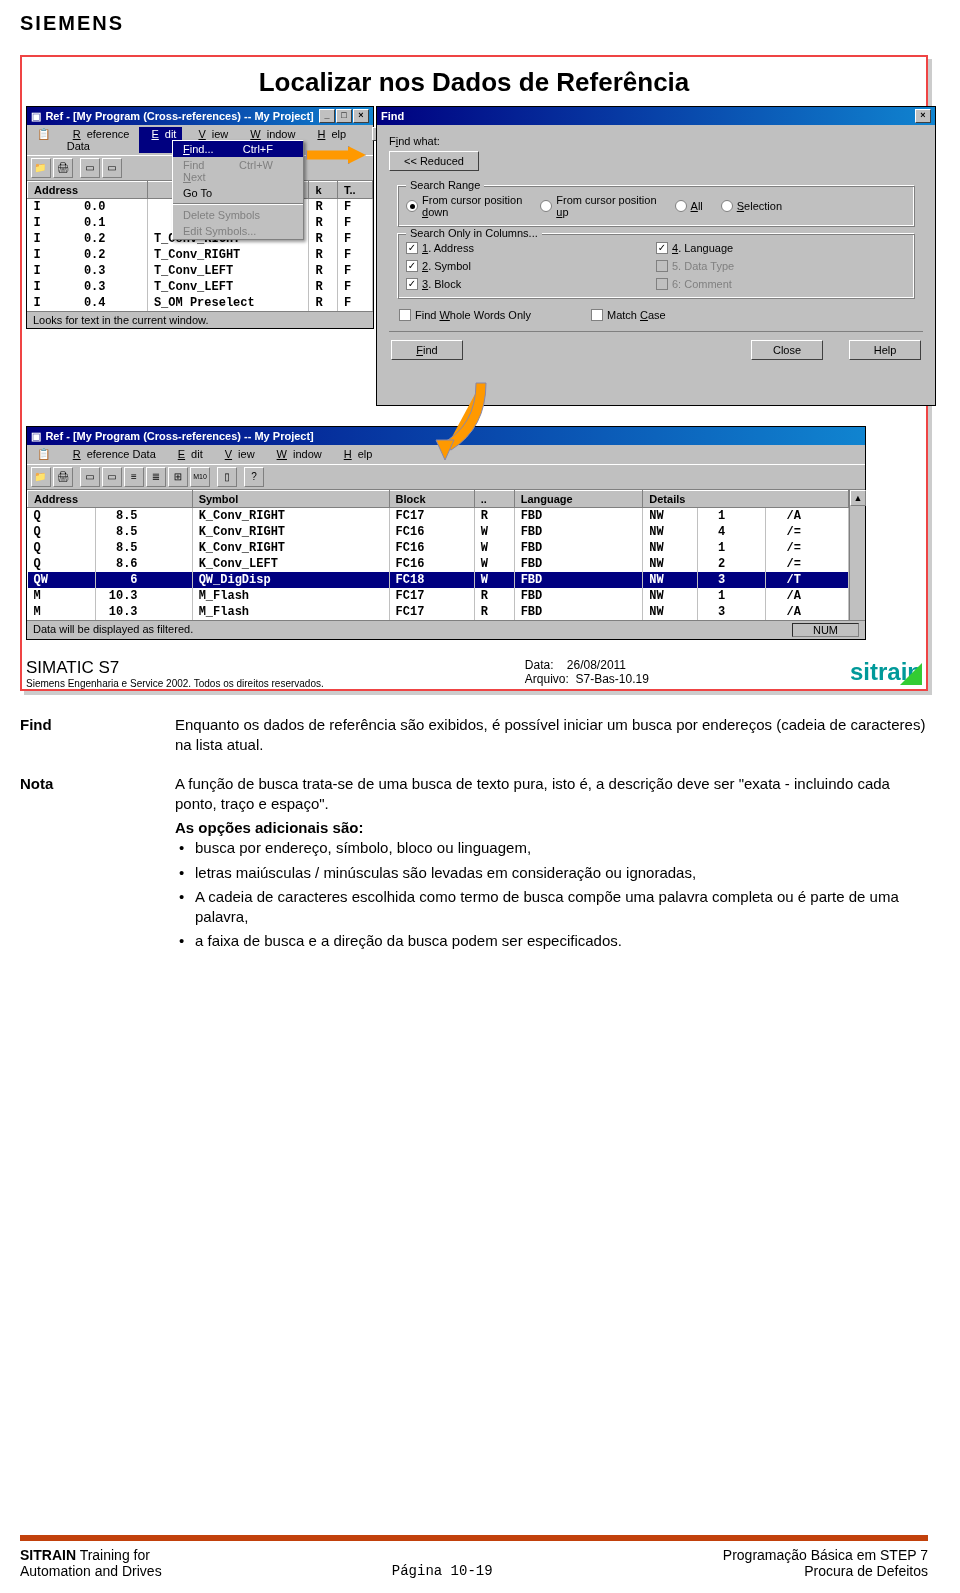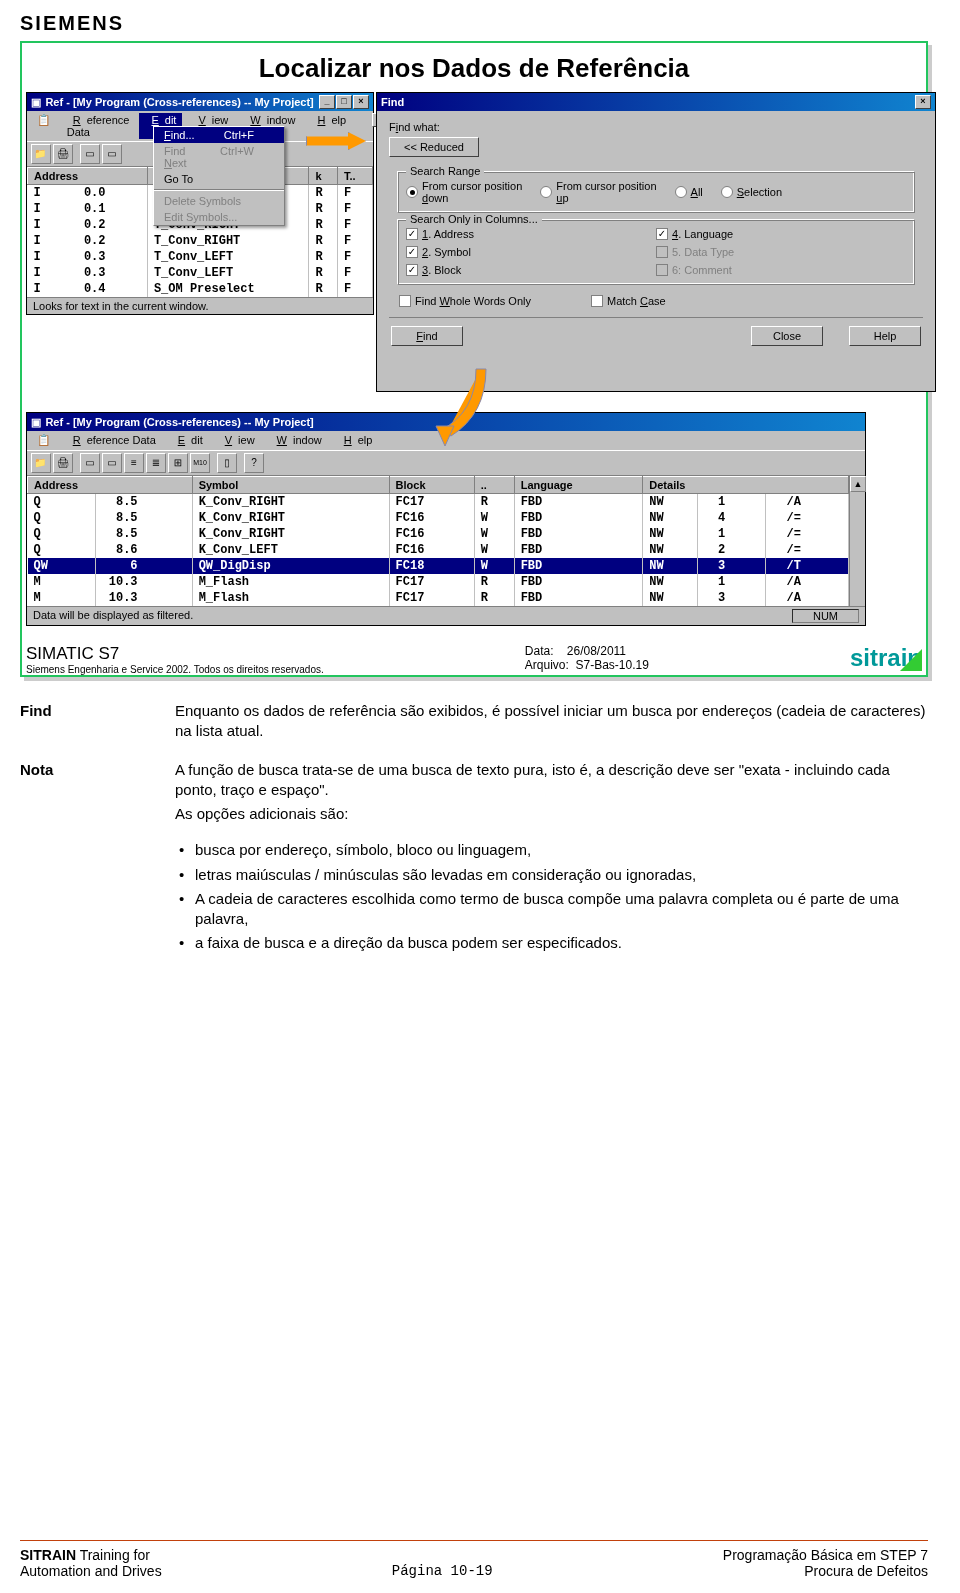--- a/index.html
+++ b/index.html
@@ -1,19 +1,19 @@
 <!DOCTYPE html>
 <html><head>
 <meta charset="utf-8">
 <style>
   * { box-sizing: border-box; margin: 0; padding: 0; }
   body { font-family: Arial, sans-serif; background: #fff; width: 960px; }
   .page { width: 948px; min-height: 1593px; position: relative; padding: 12px 20px 60px 20px; }
   .siemens-logo { font-family: Arial; font-weight: bold; font-size: 20px; letter-spacing: 2px; color: #000; }
-  .slide-box { border: 2px solid #22c55e; background: #fff; margin-top: 6px; padding: 0 4px 0 4px; position: relative; box-shadow: 4px 4px 0 #ccc; }
+  .slide-box { border: 2px solid #ef4444; background: #fff; margin-top: 20px; padding: 0 4px 0 4px; position: relative; box-shadow: 4px 4px 0 #ccc; }
   .slide-title { font-family: Arial; font-weight: bold; font-size: 26px; text-align: center; padding: 10px 0 8px 0; }
   .sitrain-logo { color: #009999; font-size: 24px; font-weight: bold; font-family: Arial; }
   
   
   .win { background: #c0c0c0; font-family: "MS Sans Serif", Tahoma, sans-serif; font-size: 11px; border: 1px solid #000; }
   .titlebar { background: linear-gradient(to right,#000080,#1084d0); color: #fff; font-weight: bold; padding: 2px 4px; display: flex; align-items: center; justify-content: space-between; height: 18px; }
   .titlebar .t-icons { display: flex; gap: 1px; }
   .winbtn { width: 16px; height: 14px; background: #c0c0c0; border: 1px solid #fff; border-right-color: #404040; border-bottom-color:#404040; font-size: 9px; text-align: center; line-height: 11px; font-family: Arial; color:#000; }
   .menubar { background: #c0c0c0; padding: 2px 4px; display: flex; gap: 4px; font-size: 11px; }
   .menubar span { padding: 1px 6px; }
@@ -46,25 +46,25 @@
   
   .info-area { margin-top:18px; display:flex; justify-content:space-between; align-items:flex-start; font-size:12px; }
   .info-left { font-family: Arial; }
   .info-center { font-family: Arial; font-size:12px; }
   .info-right { }
   
   .body-text { margin-top: 24px; font-family: Arial; font-size: 15px; line-height: 1.35; }
   .body-text .row { display:flex; margin-bottom:18px; }
   .body-text .label { width: 155px; font-weight: bold; flex-shrink:0; }
   .body-text .content { flex:1; }
-  .body-text ul { list-style: none; padding-left: 0; margin-top:16px; }
+  .body-text ul { list-style: none; padding-left: 0; margin-top:0; }
   .body-text li { position:relative; padding-left:20px; margin-bottom:4px; }
   .body-text li::before { content:"•"; position:absolute; left:4px; }
   
-  .footer { position:absolute; bottom:14px; left:20px; right:20px; border-top:1px solid #c2410c; padding-top:6px; display:flex; justify-content:space-between; font-family:Arial; font-size:14px; }
+  .footer { position:absolute; bottom:14px; left:20px; right:20px; border-top:6px solid #c2410c; padding-top:6px; display:flex; justify-content:space-between; font-family:Arial; font-size:14px; }
   .footer .l { }
   .footer .c { text-align:center; }
   .footer .r { text-align:right; }
   
   .row-selected td { background:#000080; color:#fff; }
   .scrollbar-v { width:16px; background:#c0c0c0; border-left:1px solid #808080; }
   .scroll-arrow { width:16px; height:16px; background:#c0c0c0; border:1px solid #fff; border-right-color:#808080; border-bottom-color:#808080; text-align:center; font-size:9px; line-height:14px; }
   .corner-tri { position:absolute; right:4px; bottom:4px; width:0; height:0; border-style:solid; border-width:0 0 22px 22px; border-color: transparent transparent #33cc33 transparent; }
 </style>
 </head>
@@ -160,21 +160,21 @@
                 <td>R</td>
                 <td>F</td>
               </tr>
             </tbody>
         </table>
         <div class="status">
             <span>Looks for text in the current window.</span>
           </div>
       </div>
 
-      <div class="dropdown" style="left:127px; top:34px; width:132px;">
+      <div class="dropdown" style="left:146px; top:34px; width:132px;">
         <div class="ditem hi">
             <span><span class="u">F</span>ind...</span>
             <span>Ctrl+F</span>
           </div>
         <div class="ditem dis">
             <span>Find <span class="u">N</span>ext</span>
             <span>Ctrl+W</span>
           </div>
         <div class="ditem">
             <span>Go To</span>
@@ -436,21 +436,21 @@
 
   <div class="body-text">
     <div class="row">
       <div class="label">Find</div>
       <div class="content">Enquanto os dados de referência são exibidos, é possível iniciar um busca por endereços (cadeia de caracteres) na lista atual.</div>
     </div>
     <div class="row">
       <div class="label">Nota</div>
       <div class="content">
         <div>A função de busca trata-se de uma busca de texto pura, isto é, a descrição deve ser "exata - incluindo cada ponto, traço e espaço".</div>
-        <div style="margin-top:4px;">As opções adicionais são:</div>
+        <div style="margin-top:4px;font-weight:bold;">As opções adicionais são:</div>
         <ul id="bullets">
             <li>busca por endereço, símbolo, bloco ou linguagem,</li>
             <li>letras maiúsculas / minúsculas são levadas em consideração ou ignoradas,</li>
             <li>A cadeia de caracteres escolhida como termo de busca compõe uma palavra completa ou é parte de uma palavra,</li>
             <li>a faixa de busca e a direção da busca podem ser especificados.</li>
           </ul>
       </div>
     </div>
   </div>
 

